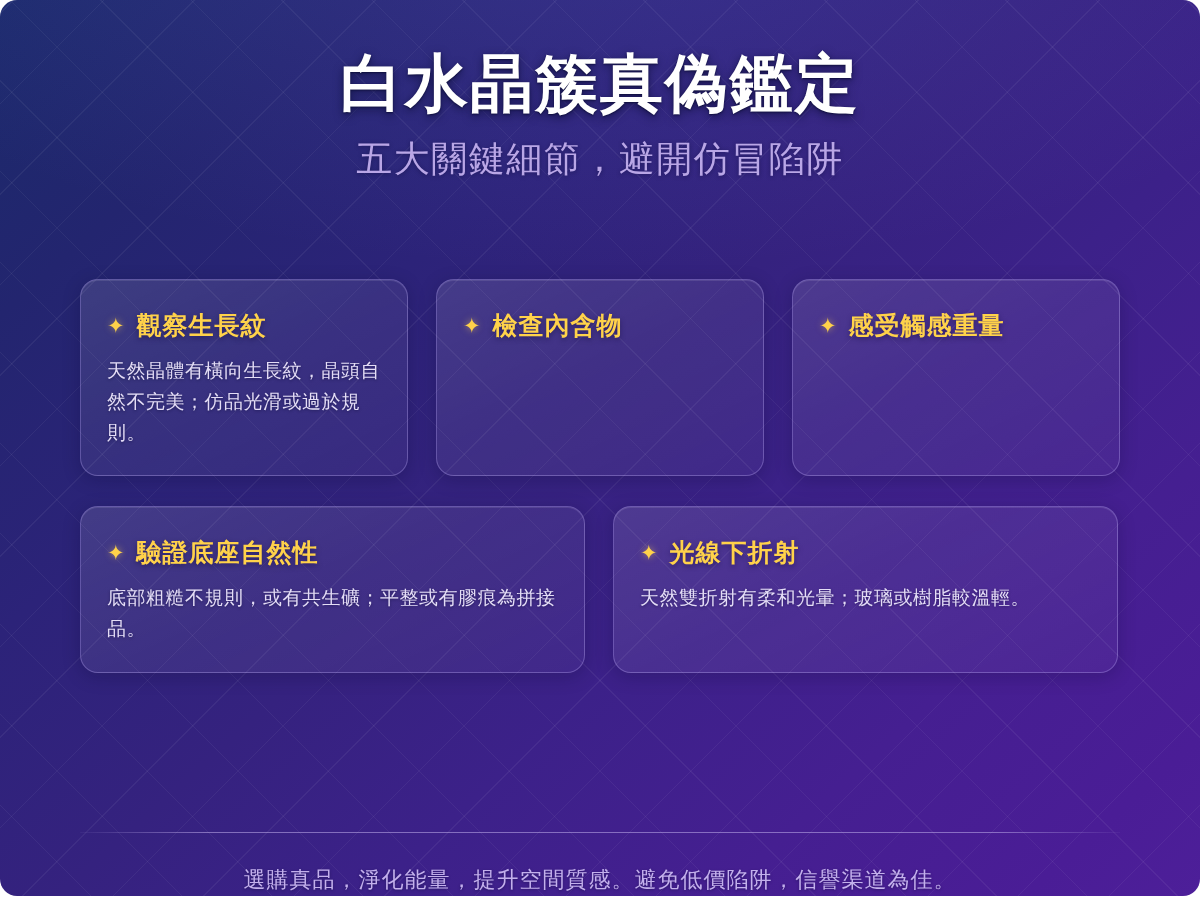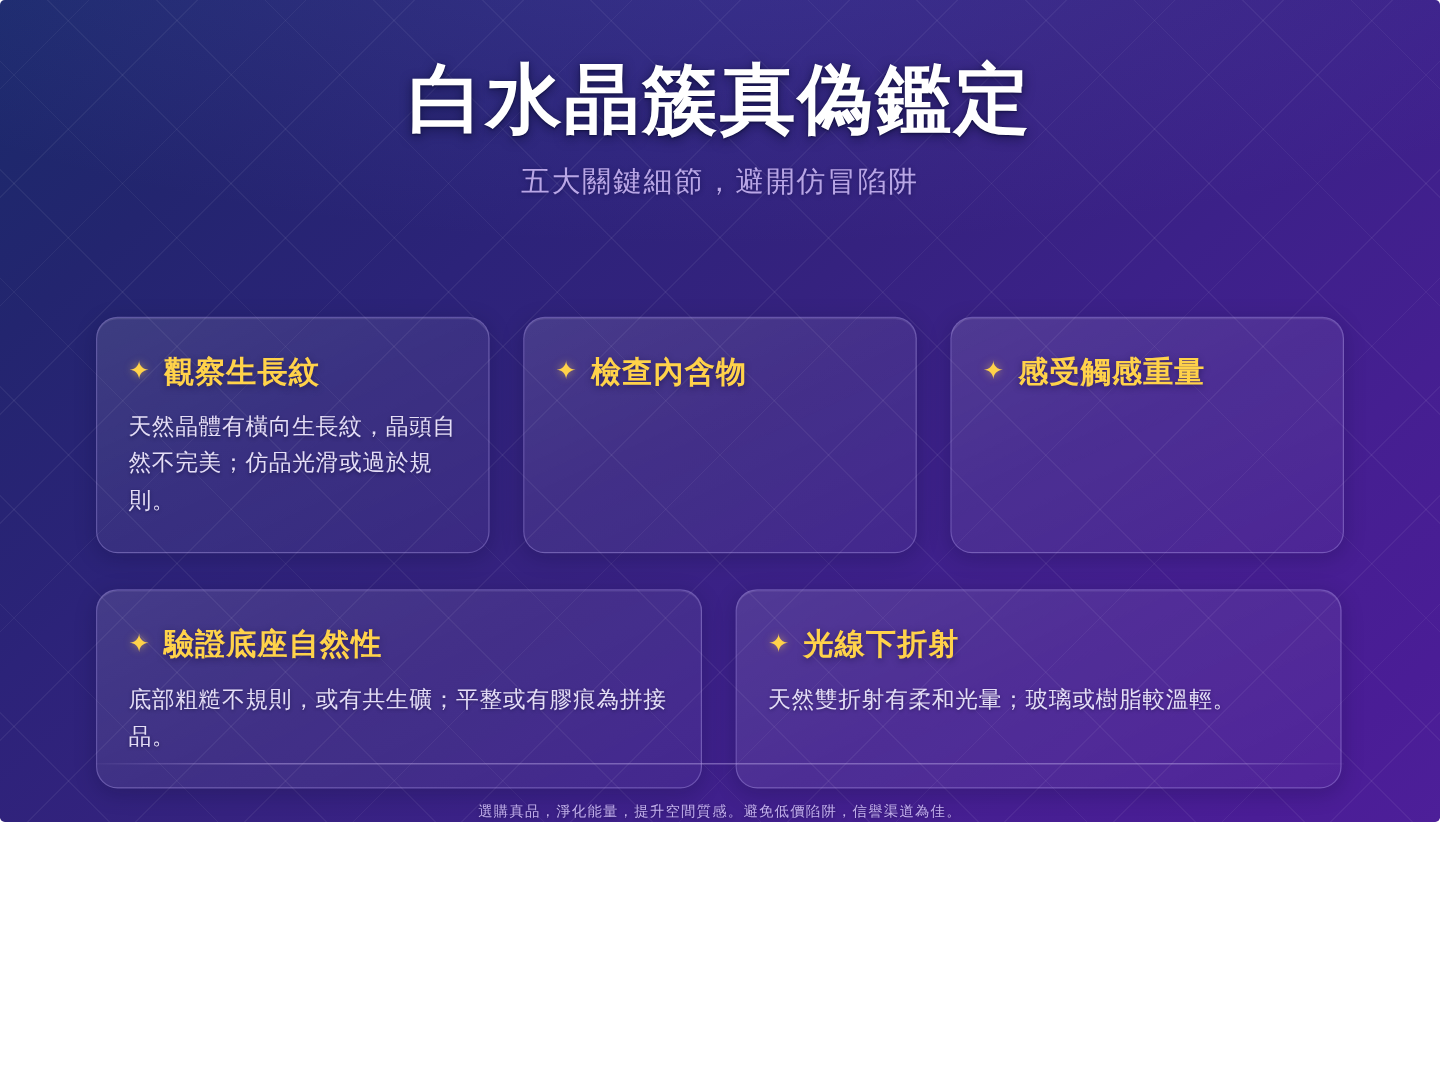--- a/index.html
+++ b/index.html
@@ -10,22 +10,22 @@
     height: 900px;
     overflow: hidden;
     background: #ffffff;
     font-family: "Liberation Sans", "DejaVu Sans", sans-serif;
   }
 
   
   .poster {
     position: relative;
     width: 1200px;
-    height: 685px;
-    border-radius: 4px;
+    height: 896px;
+    border-radius: 17px;
     overflow: hidden;
     background:
       linear-gradient(138deg,
         #1b2a6b 0%,
         #23256f 16%,
         #2c2379 32%,
         #35227f 48%,
         #3c2189 62%,
         #451f91 78%,
         #4a1d96 92%,
@@ -80,21 +80,21 @@
     font-size: 63px;
     line-height: 1.18;
     font-weight: 700;
     color: #ffffff;
     letter-spacing: 2px;
     text-shadow: 0 3px 10px rgba(8,10,45,0.60), 0 1px 2px rgba(10,12,50,0.75);
   }
 
   .poster-subtitle {
     margin-top: 16px;
-    font-size: 24px;
+    font-size: 36px;
     line-height: 1.3;
     font-weight: 400;
     color: #b9a6e6;
     letter-spacing: 1.5px;
     text-shadow: 0 1px 4px rgba(10,12,50,0.45);
   }
 
   
   .grid {
     display: flex;
@@ -177,21 +177,21 @@
     background: linear-gradient(90deg,
       rgba(185,166,230,0.05) 0%,
       rgba(185,166,230,0.58) 12%,
       rgba(185,166,230,0.58) 88%,
       rgba(185,166,230,0.05) 100%);
   }
 
   .footer-note {
     padding-top: 30px;
     text-align: center;
-    font-size: 12px;
+    font-size: 22px;
     line-height: 1.5;
     color: #c3b0ec;
     letter-spacing: 1px;
     text-shadow: 0 1px 3px rgba(10,10,45,0.40);
   }
 </style>
 </head>
 <body>
 
 <div class="poster">

